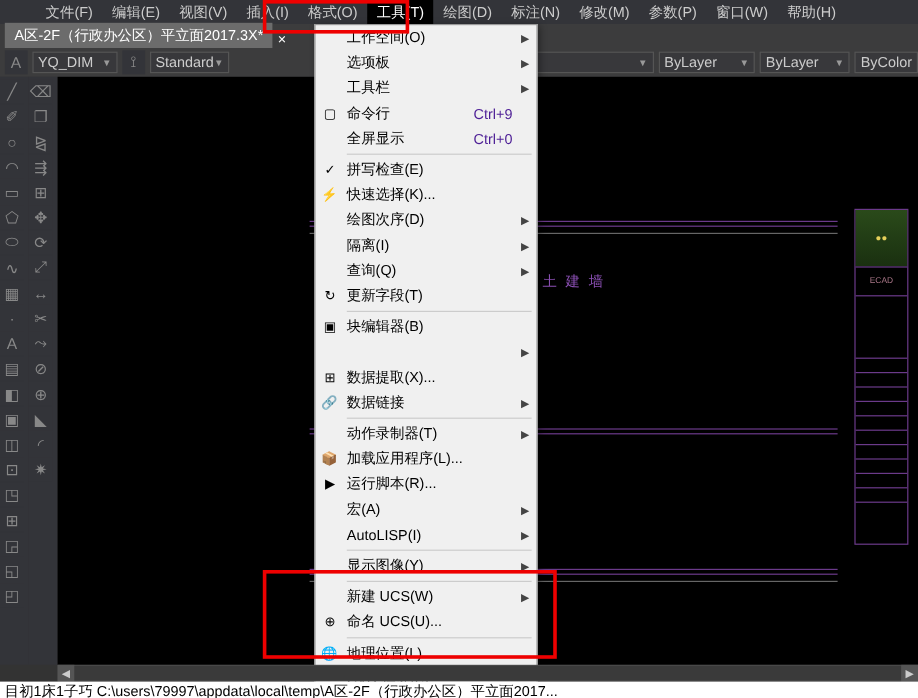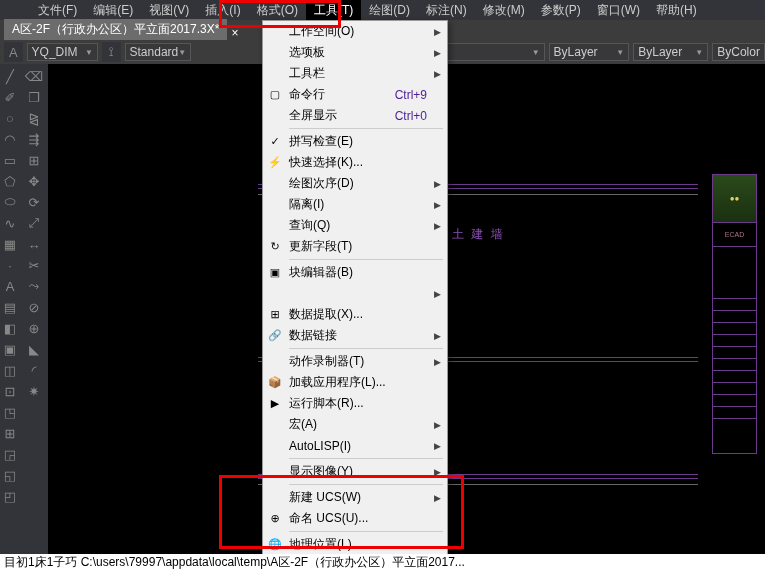--- a/index.html
+++ b/index.html
@@ -27,21 +27,21 @@
 .tb-red{background:#8a2020;color:#fff;height:40px;border-bottom:1px solid #6b3a8a;writing-mode:vertical-rl;font-size:8px;display:flex;align-items:center;justify-content:center}
 .menu{position:absolute;left:262px;top:20px;width:186px;background:#f0f0f0;border:1px solid #999;box-shadow:2px 2px 6px rgba(0,0,0,0.4);color:#000}
 .menu .row{height:21px;display:flex;align-items:center;padding-left:26px;padding-right:6px;position:relative}
 .menu .row .sc{position:absolute;right:20px;color:#4c1d95}
 .menu .row .sub{position:absolute;right:6px;font-size:9px;color:#444}
 .menu .sep{height:1px;background:#ccc;margin:2px 4px 2px 26px}
 .menu .ico{position:absolute;left:4px;width:16px;height:16px;display:flex;align-items:center;justify-content:center;font-size:11px}
 .scroll{position:absolute;left:48px;right:0;bottom:14px;height:14px;background:#494949;display:flex;align-items:center}
 .scroll .btn{width:14px;height:14px;background:#555;color:#ccc;font-size:9px;display:flex;align-items:center;justify-content:center}
 .scroll .track{flex:1;height:12px;background:#3a3a3a}
-.cmdbar{position:absolute;left:0;right:0;bottom:0;height:28px;background:#fff;color:#000;padding-left:4px;font-size:11px;overflow:hidden;white-space:nowrap;font-family:SimSun,serif}
+.cmdbar{position:absolute;left:0;right:0;bottom:0;height:14px;background:#fff;color:#000;padding-left:4px;font-size:11px;overflow:hidden;white-space:nowrap;font-family:SimSun,serif}
 .anno1{position:absolute;border:3px solid #e00;pointer-events:none}
 </style>
 </head>
 <body>
 
 <div class="menubar">
   <span class="mi">文件(F)</span>
   <span class="mi">编辑(E)</span>
   <span class="mi">视图(V)</span>
   <span class="mi">插入(I)</span>

